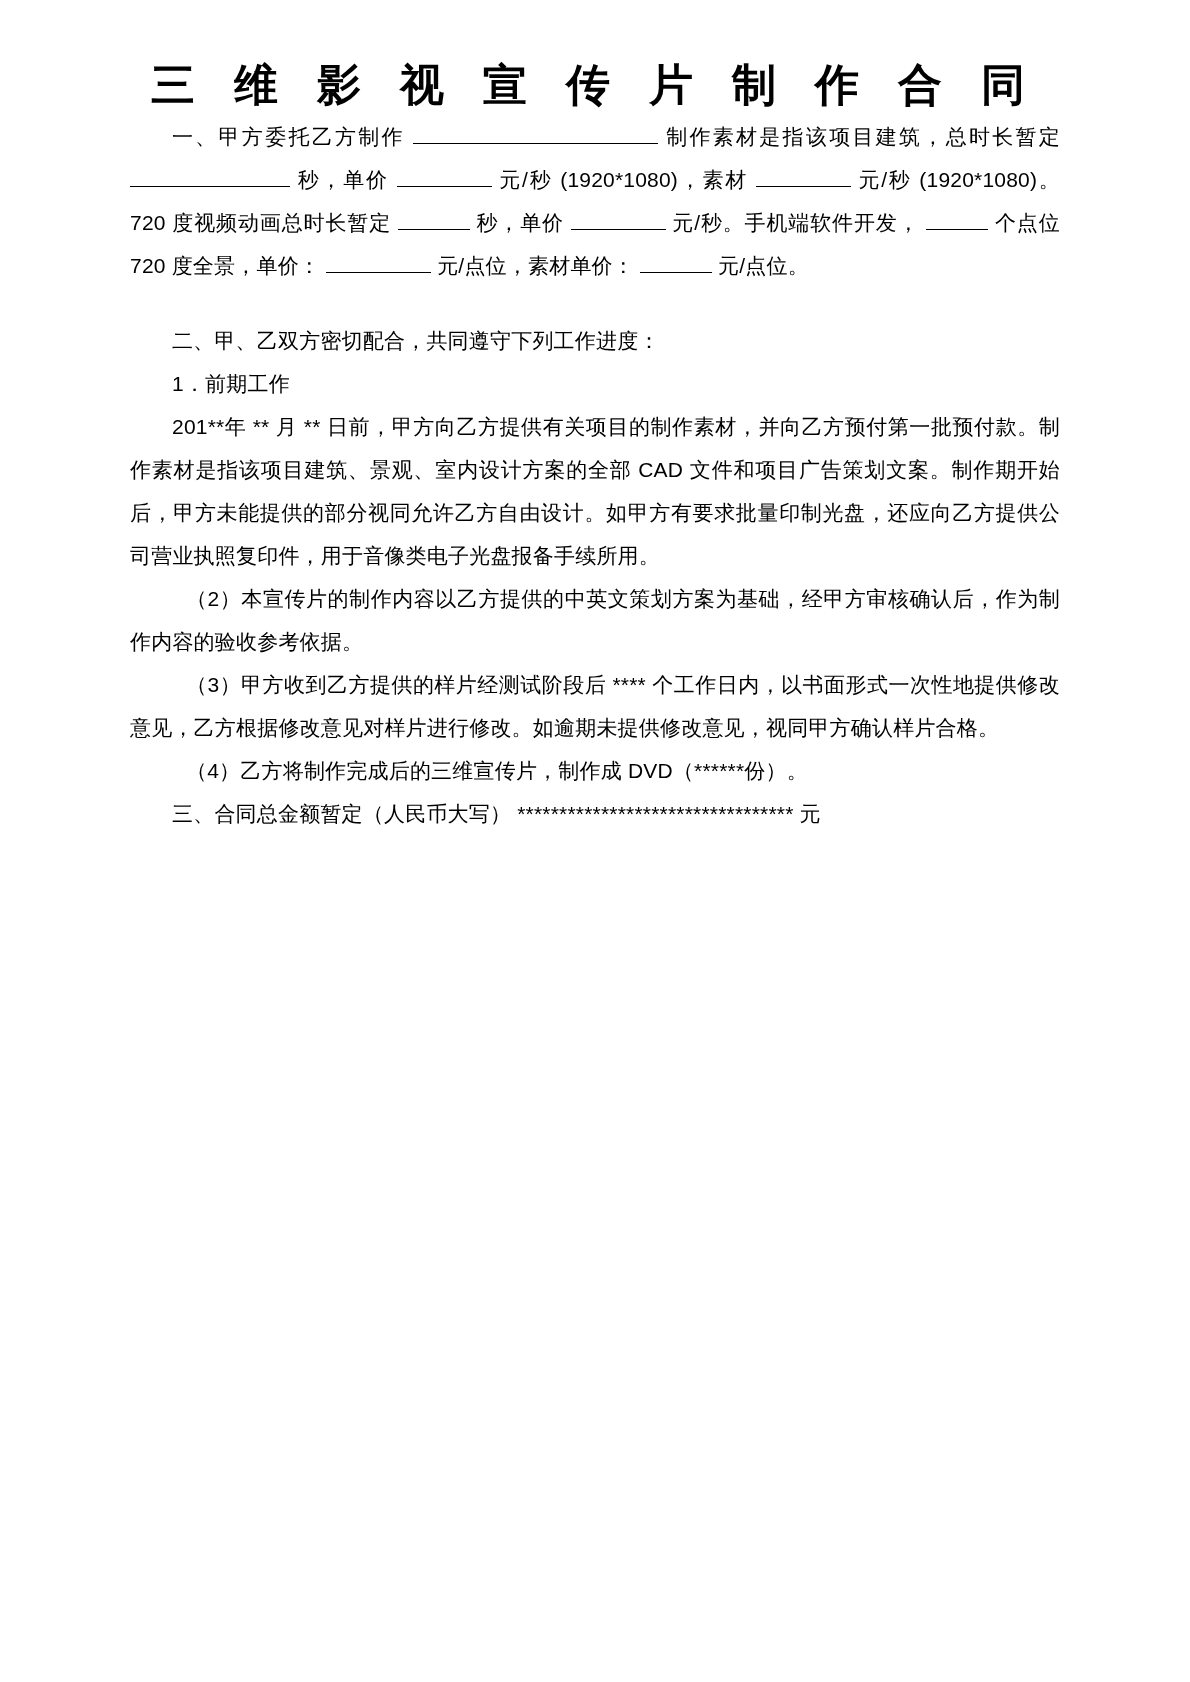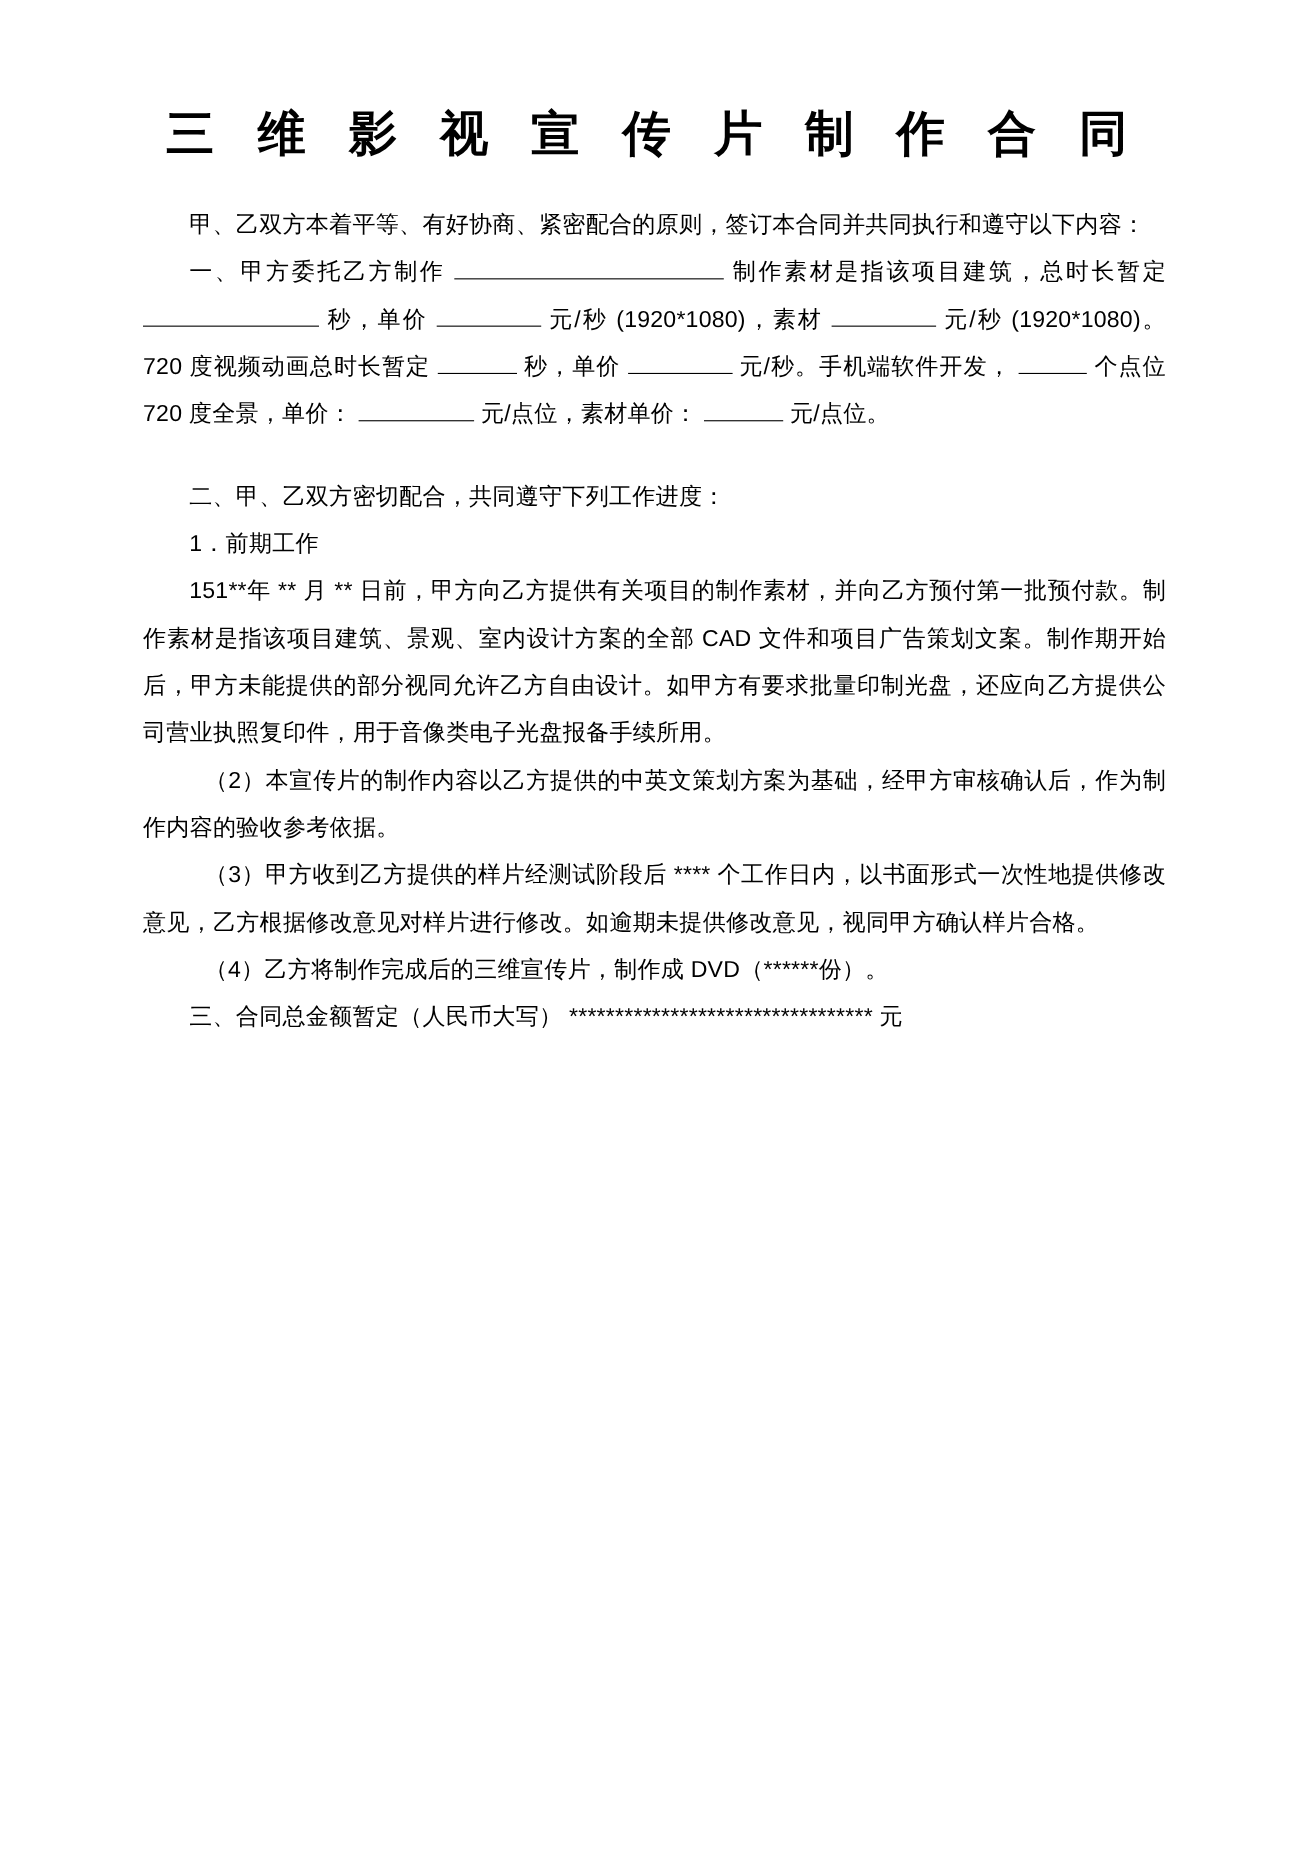--- a/index.html
+++ b/index.html
@@ -23,21 +23,21 @@
     left: 130px;
     top: 0;
     width: 930px;
   }
   .doc-title {
     text-align: center;
     font-family: "Liberation Serif", serif;
     font-weight: bold;
     font-size: 44px;
     letter-spacing: 14px;
-    margin-top: 92px;
+    margin-top: 56px;
     margin-bottom: 0;
     white-space: nowrap;
   }
   .party-block {
     margin-top: 78px;
   }
   .party-line {
     font-size: 21px;
     line-height: 44px;
     letter-spacing: 0.4px;
@@ -71,21 +71,20 @@
 </style>
 </head>
 <body>
 
 <div class="page">
   <div class="content">
 
     <div class="doc-title">三 维 影 视 宣 传 片 制 作 合 同</div>
 
 
-    <div class="para indent gap-top">甲、乙双方本着平等、有好协商、紧密配合的原则，签订本合同并共同执行和遵守以下内容：</div>
 
     <div class="para indent">
       <span>一、甲方委托乙方制作</span>
       <span class="blank b-xl"></span>
       <span>制作素材是指该项目建筑，总时长暂定</span>
       <span class="blank b-lg"></span>
       <span>秒，单价</span>
       <span class="blank b-md"></span>
       <span>元/秒 (1920*1080)，素材</span>
       <span class="blank b-md"></span>
@@ -97,21 +96,21 @@
       <span class="blank b-xs"></span>
       <span>个点位 720 度全景，单价：</span>
       <span class="blank b-dot"></span>
       <span>元/点位，素材单价：</span>
       <span class="blank b-sm"></span>
       <span>元/点位。</span>
     </div>
 
     <div class="para indent gap-top">二、甲、乙双方密切配合，共同遵守下列工作进度：</div>
     <div class="para indent">1．前期工作</div>
-    <div class="para indent">151**年 ** 月 ** 日前，甲方向乙方提供有关项目的制作素材，并向乙方预付第一批预付款。制作素材是指该项目建筑、景观、室内设计方案的全部 CAD 文件和项目广告策划文案。制作期开始后，甲方未能提供的部分视同允许乙方自由设计。如甲方有要求批量印制光盘，还应向乙方提供公司营业执照复印件，用于音像类电子光盘报备手续所用。</div>
+    <div class="para indent">201**年 ** 月 ** 日前，甲方向乙方提供有关项目的制作素材，并向乙方预付第一批预付款。制作素材是指该项目建筑、景观、室内设计方案的全部 CAD 文件和项目广告策划文案。制作期开始后，甲方未能提供的部分视同允许乙方自由设计。如甲方有要求批量印制光盘，还应向乙方提供公司营业执照复印件，用于音像类电子光盘报备手续所用。</div>
     <div class="para indent2">（2）本宣传片的制作内容以乙方提供的中英文策划方案为基础，经甲方审核确认后，作为制作内容的验收参考依据。</div>
     <div class="para indent2">（3）甲方收到乙方提供的样片经测试阶段后 **** 个工作日内，以书面形式一次性地提供修改意见，乙方根据修改意见对样片进行修改。如逾期未提供修改意见，视同甲方确认样片合格。</div>
     <div class="para indent2">（4）乙方将制作完成后的三维宣传片，制作成 DVD（******份）。</div>
 
     <div class="para indent">三、合同总金额暂定（人民币大写） ********************************* 元</div>
 
   </div>
 </div>
 
 </body></html>

